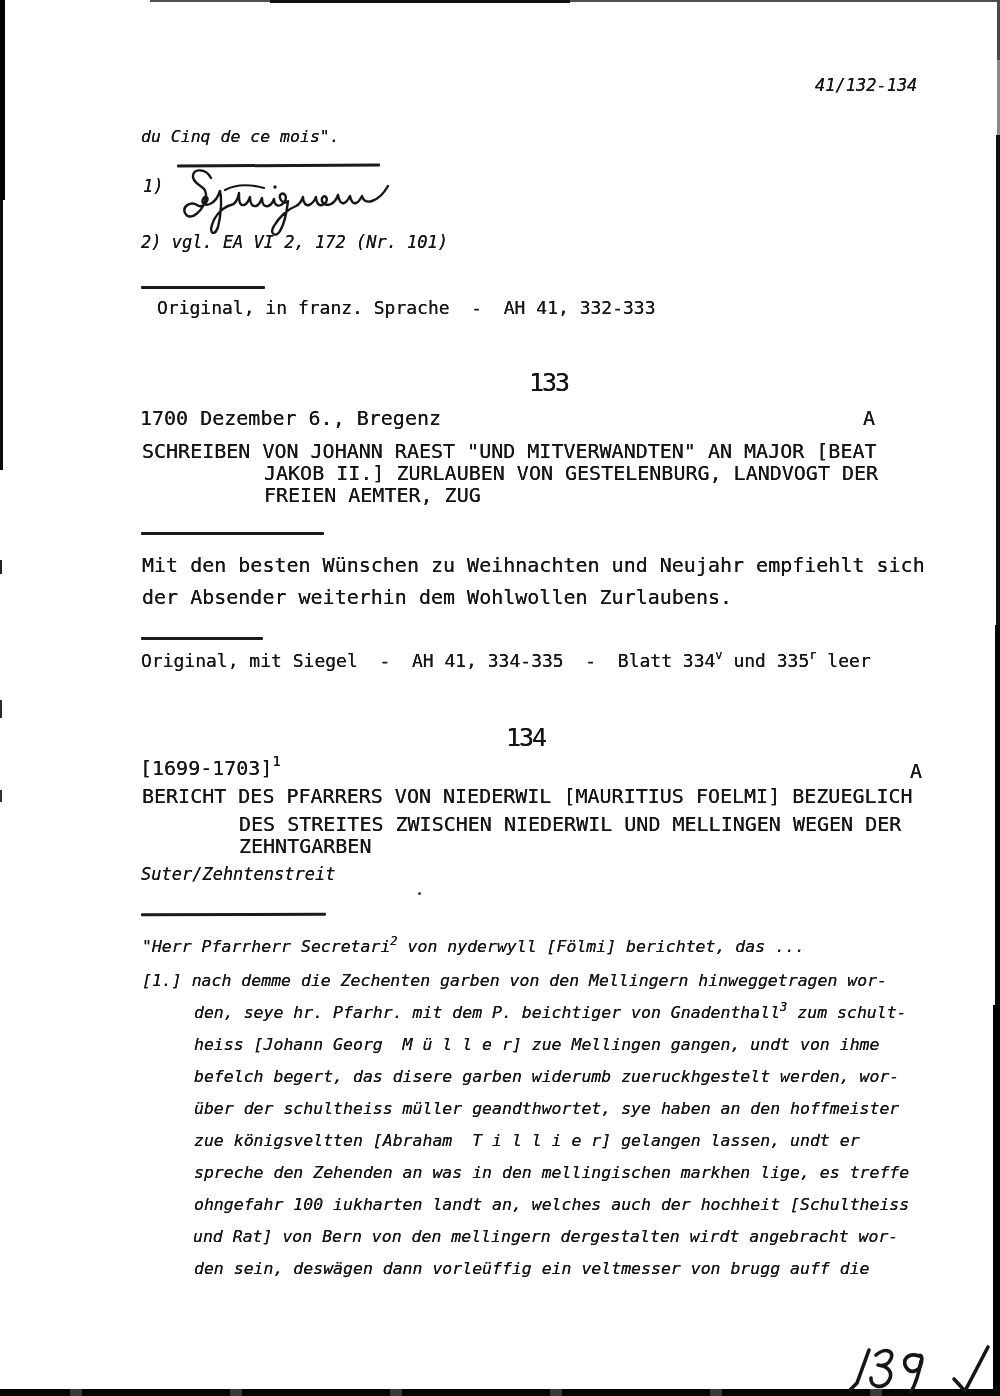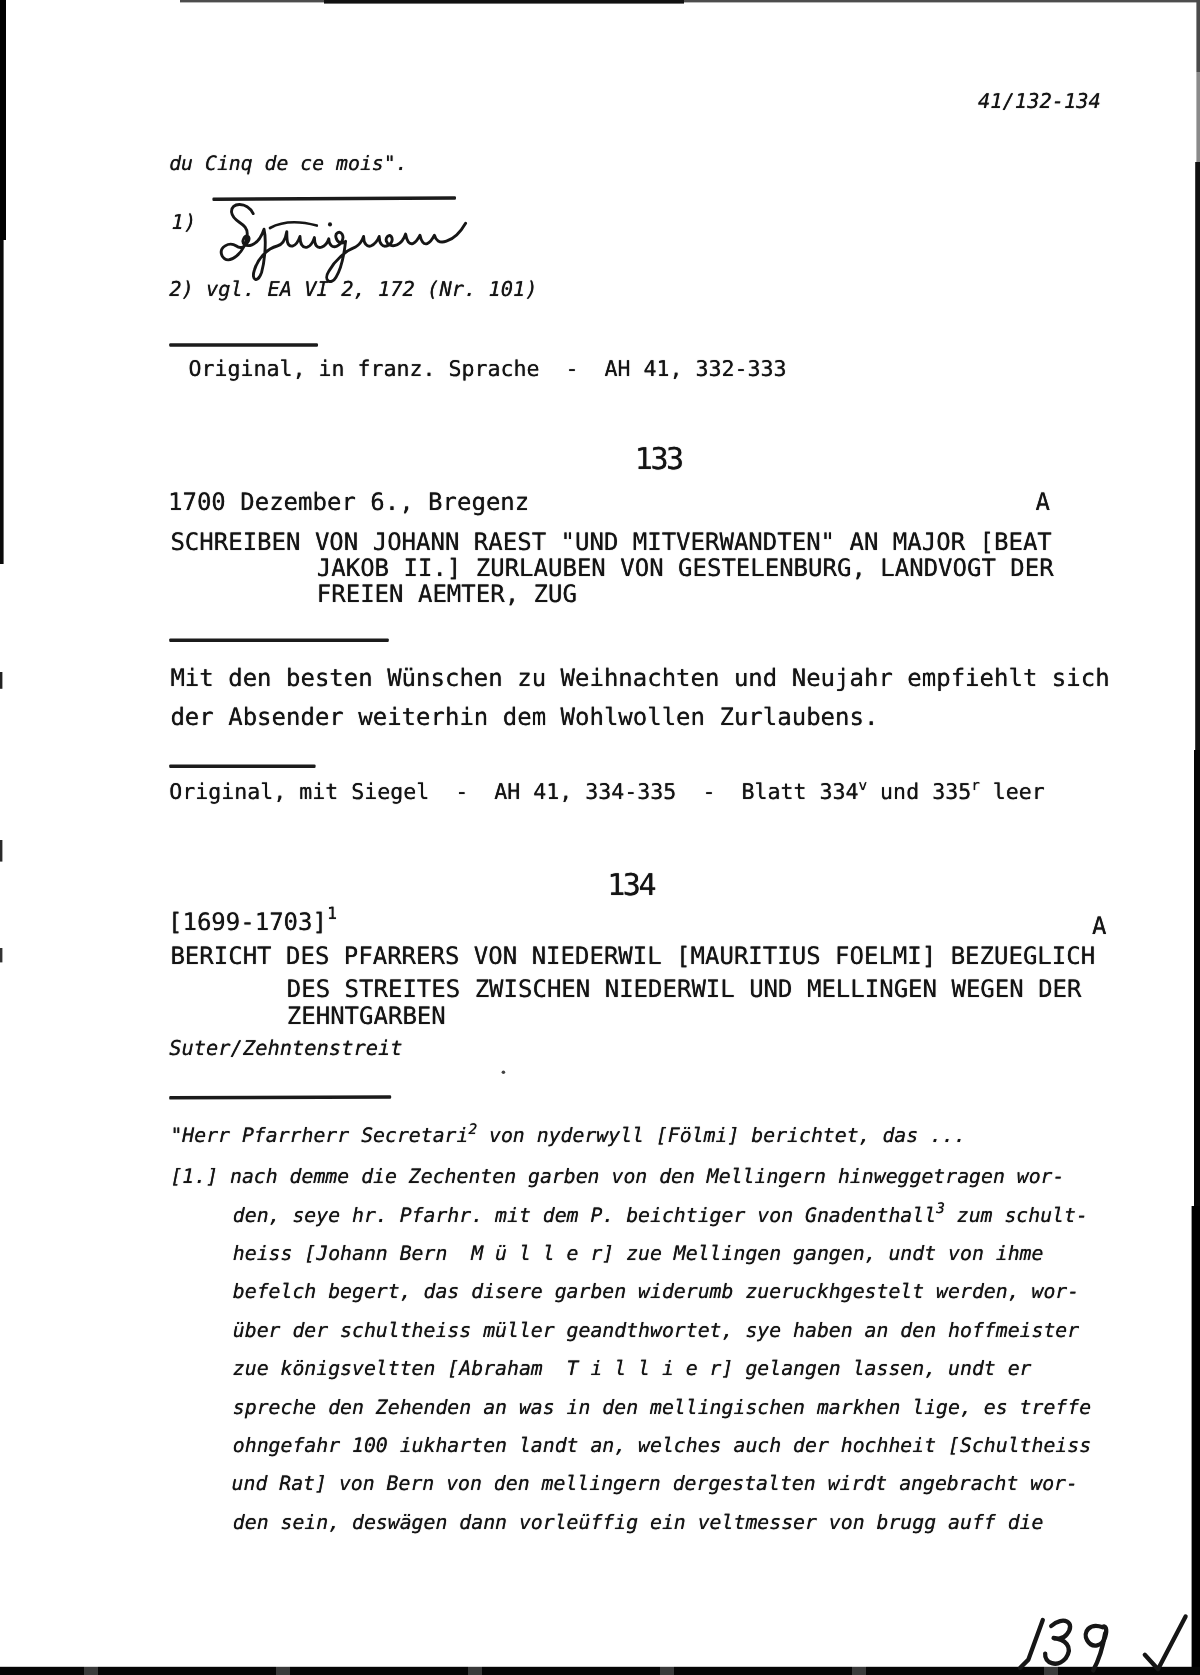--- a/index.html
+++ b/index.html
@@ -117,21 +117,21 @@
 <div class="t it17" style="left:141px; top:866px;">Suter/Zehntenstreit</div>
 
 <div class="rule" style="left:141px; top:913px; width:185px; height:3px; transform:rotate(-0.2deg);"></div>
 
 <div class="t q" style="left:142px; top:938px;"><span>"Herr Pfarrherr Secretari</span><span class="supq">2</span><span> von nyderwyll [Fölmi] berichtet, das ...</span></div>
 
 <div class="t q" style="left:142px; top:972px;">[1.] nach demme die Zechenten garben von den Mellingern hinweggetragen wor-</div>
 
 <div class="t q" style="left:194px; top:1004px;"><span>den, seye hr. Pfarhr. mit dem P. beichtiger von Gnadenthall</span><span class="supq">3</span><span> zum schult-</span></div>
 
-<div class="t q" style="left:194px; top:1036px;">heiss [Johann Bern  M ü l l e r] zue Mellingen gangen, undt von ihme</div>
+<div class="t q" style="left:194px; top:1036px;">heiss [Johann Georg  M ü l l e r] zue Mellingen gangen, undt von ihme</div>
 <div class="t q" style="left:194px; top:1068px;">befelch begert, das disere garben widerumb zueruckhgestelt werden, wor-</div>
 <div class="t q" style="left:194px; top:1100px;">über der schultheiss müller geandthwortet, sye haben an den hoffmeister</div>
 <div class="t q" style="left:194px; top:1132px;">zue königsveltten [Abraham  T i l l i e r] gelangen lassen, undt er</div>
 <div class="t q" style="left:194px; top:1164px;font-style:italic;">spreche den Zehenden an was in den mellingischen markhen lige, es treffe</div>
 <div class="t q" style="left:194px; top:1196px;">ohngefahr 100 iukharten landt an, welches auch der hochheit [Schultheiss</div>
 <div class="t q" style="left:193px; top:1228px;">und Rat] von Bern von den mellingern dergestalten wirdt angebracht wor-</div>
 <div class="t q" style="left:194px; top:1260px;">den sein, deswägen dann vorleüffig ein veltmesser von brugg auff die</div>
 
 <svg class="hw" role="img" style="left:848px; top:1334px;" width="152" height="60" viewBox="0 0 152 60" aria-label="139">
   <path stroke-width="3.6" d="M2,56 L9,49 L21,16"></path>

